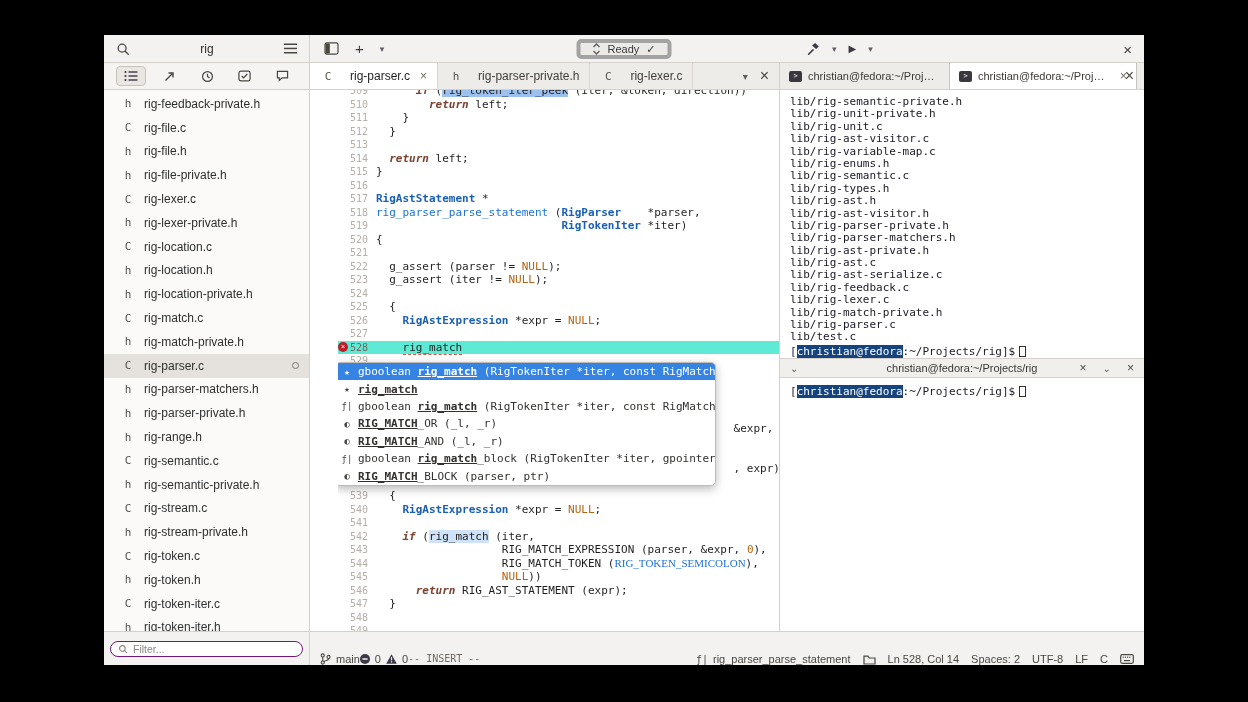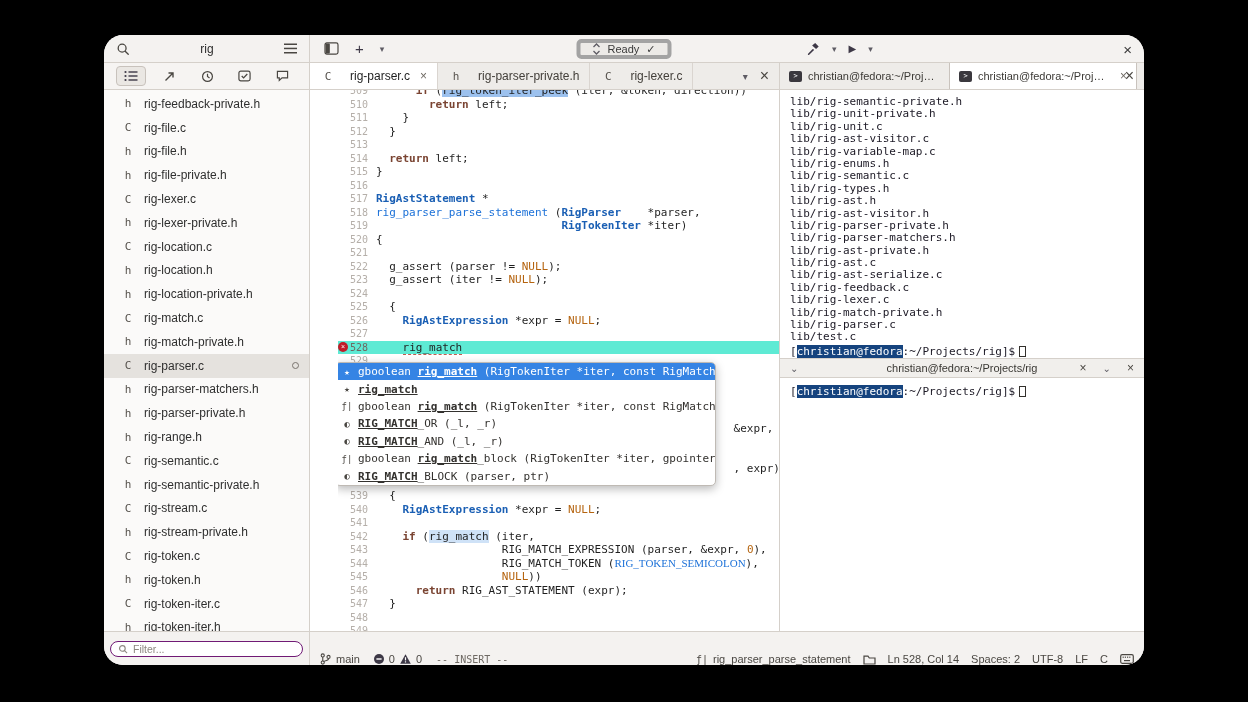--- a/index.html
+++ b/index.html
@@ -2,21 +2,21 @@
 <html><head>
 <meta charset="utf-8">
 <style>
   * { box-sizing: border-box; margin: 0; padding: 0; }
   html,body { width:1248px; height:702px; overflow:hidden; background:#000; font-family:"Liberation Sans", sans-serif; }
   :root{
     --border:#d5d0ca; --hdr:#f4f2f0; --tabbg:#eeece9; --ink:#2e2e2e;
   }
   .stage{ position:relative; width:1248px; height:702px; background:#000; }
   .window{ position:absolute; left:104px; top:35px; width:1040px; height:630px; background:#fff;
-           border-radius:19px; overflow:hidden; display:flex; flex-direction:column; box-shadow:0 10px 40px rgba(0,0,0,.7); }
+           border-radius:0; overflow:hidden; display:flex; flex-direction:column; box-shadow:0 10px 40px rgba(0,0,0,.7); }
 
   
   .titlebar{ flex:0 0 28px; background:var(--hdr); border-bottom:1px solid var(--border); position:relative; display:flex; align-items:center; }
   .tb-left{ width:206px; height:100%; border-right:1px solid var(--border); display:flex; align-items:center; justify-content:space-between; padding:0 12px; }
   .proj{ font-size:12px; color:var(--ink); }
   .tb-mid{ display:flex; align-items:center; gap:16px; padding-left:14px; }
   .ic{ display:inline-flex; align-items:center; justify-content:center; color:#4a4742; }
   .plus{ font-size:15px; line-height:1; color:#3d3846; }
   .chev{ font-size:9px; color:#5e5c64; }
   .chevsm{ font-size:10px; color:#5e5c64; }
@@ -54,21 +54,21 @@
   .editorpane{ width:470px; flex:0 0 470px; display:flex; flex-direction:column; border-right:1px solid var(--border); background:#fff; min-width:0; }
   .editor{ flex:1; position:relative; overflow:hidden; background:#fff; font-family:"DejaVu Sans Mono","Liberation Mono", monospace; font-size:11px;margin-left:28px; }
   .code{ margin-top:-6px; }
   .cline{ height:13.5px; line-height:13.5px; white-space:pre; display:flex; }
   .cline.cur{ background:#5eead4; }
   .gut{ flex:0 0 30px; display:inline-flex; justify-content:flex-end; align-items:center; color:#b5afa9; margin-right:8px; font-size:10px; }
   .cline.cur .gut{ color:#6e6862; }
   .errbadge{ width:10px; height:10px; border-radius:50%; background:#c01c28; color:#fff; font-size:7px; line-height:10px; text-align:center;
              margin-right:2px; display:inline-block; font-family:"Liberation Sans", sans-serif; }
   .ct{ color:#1f1f1f; }
-  .ct .k{ color:#7a4432; font-weight:bold; }
+  .ct .k{ color:#7a4432; font-weight:bold;font-style:italic; }
   .ct .t{ color:#1a5fb4; font-weight:bold; }
   .ct .f{ color:#1c71d8; }
   .ct .c{ color:#b5640f; }
   .ct .C{ color:#1c71d8;font-family:Liberation Serif, serif; }
   .ct .s{ background:#9cc1ee; }
   .ct .o{ background:#cfe2f7; }
   .ct .e{ border-bottom:1px dashed #c25b4e; }
 
   
   .popup{ position:absolute; left:-3px; top:272px; width:381px; background:#fff; border:1px solid #bfbab4; border-radius:5px;
@@ -97,21 +97,21 @@
   .p2title{ position:absolute; left:50%; transform:translateX(-50%); max-width:220px; overflow:hidden; text-overflow:ellipsis; white-space:nowrap; }
   .p2ctrl{ margin-left:auto; display:flex; align-items:center; gap:16px; }
   .p2x{ font-size:12px; color:#4a4742; }
   .term2{ flex:1; padding:8px 10px; font-family:"DejaVu Sans Mono","Liberation Mono", monospace; font-size:11px; color:#1b1824; overflow:hidden; }
 
   
   .statusbar{ flex:0 0 22px; background:var(--hdr); border-top:1px solid var(--border); display:flex; align-items:center; font-size:11px; color:#4a4742; }
   .sb-left{ width:206px; flex:0 0 206px; height:100%; border-right:1px solid var(--border); display:flex; align-items:center; padding:0 6px; }
   .filter{ flex:1; height:16px; border:1px solid #701a75; border-radius:8px; background:#fff; display:flex; align-items:center; gap:5px; padding:0 7px;
            font-size:10.5px; color:#8d8780; }
-  .sb-main{ flex:1; display:flex; align-items:center; gap:14px; padding:0 10px; min-width:0;margin-top:21px; }
+  .sb-main{ flex:1; display:flex; align-items:flex-start; gap:0; padding:0 10px; min-width:0;margin-top:21px; }
   .sbitem{ display:inline-flex; align-items:center; gap:5px; white-space:nowrap; }
   .sbmode{ font-family:"DejaVu Sans Mono", monospace; font-size:10px; color:#6f6a64; }
   .sb-right{ margin-left:auto; display:flex; align-items:center; gap:12px; white-space:nowrap; }
   .fnicon{ font-family:"DejaVu Sans Mono", monospace; font-size:10px; color:#4a4742; }
 </style>
 </head>
 <body>
 
 <div class="stage">
   <div class="window">

